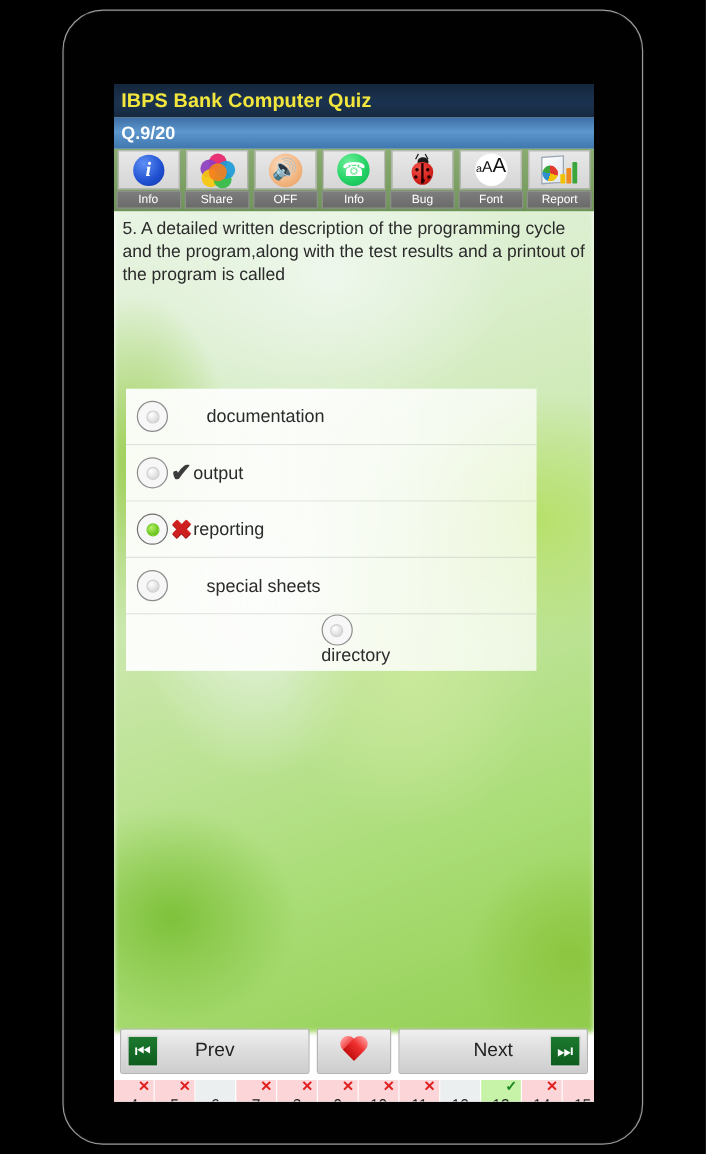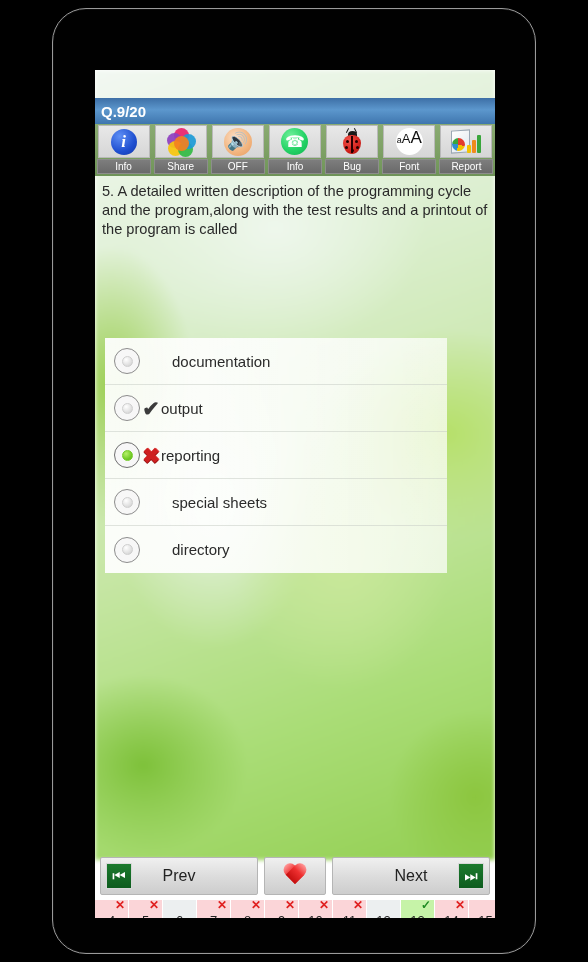--- a/index.html
+++ b/index.html
@@ -148,30 +148,30 @@
 
   
   .question {
     position: absolute; left: 0; top: 112px; width: 400px;
     padding: 0 6px 0 7px;
     color: #2a2a2a; font-size: 14.6px; line-height: 19px;
   }
 
   
   .options {
-    position: absolute; left: 10px; top: 268px; width: 342px;
+    position: absolute; left: 10px; top: 254px; width: 342px;
     background: rgba(255,255,255,0.62);
   }
   .opt {
     position: relative; height: 47px; display: flex; align-items: center;
     padding-left: 9px;
     border-bottom: 1px solid rgba(200,205,198,0.55);
     background: linear-gradient(90deg, rgba(255,255,255,0.82) 0%, rgba(255,255,255,0.68) 45%, rgba(255,255,255,0.30) 100%);
   }
-  .opt:last-child { border-bottom: none; }
+  .opt:last-child { border-bottom: none; flex-direction: column; }
   .radio {
     width: 26px; height: 26px; border-radius: 50%;
     border: 1.6px solid #8c8c8c; background: #f7f7f7;
     display: flex; align-items: center; justify-content: center; flex: none;
   }
   .radio .dot { width: 11px; height: 11px; border-radius: 50%;
     background: radial-gradient(circle at 35% 30%, #ffffff 0%, #dcdcdc 70%, #c6c6c6 100%);
     border: 1px solid #cfcfcf; }
   .opt.selected .radio { border-color: #6f6f6f; }
   .opt.selected .radio .dot {
@@ -238,20 +238,23 @@
 
 <div id="root">
   <div class="device">
     <div class="device-inner"></div>
   </div>
 
   <div class="screen">
 
     <div class="bg-photo"></div>
 
+    <div class="title-bar">
+      <span class="t">IBPS Bank Computer Quiz</span>
+    </div>
     <div class="sub-bar">
       <span class="qcount">Q.9/20</span>
     </div>
 
     <div class="toolbar">
 
       <div class="tool">
         <div class="tool-icon">
           <div class="ic-info">i</div>
         </div>

